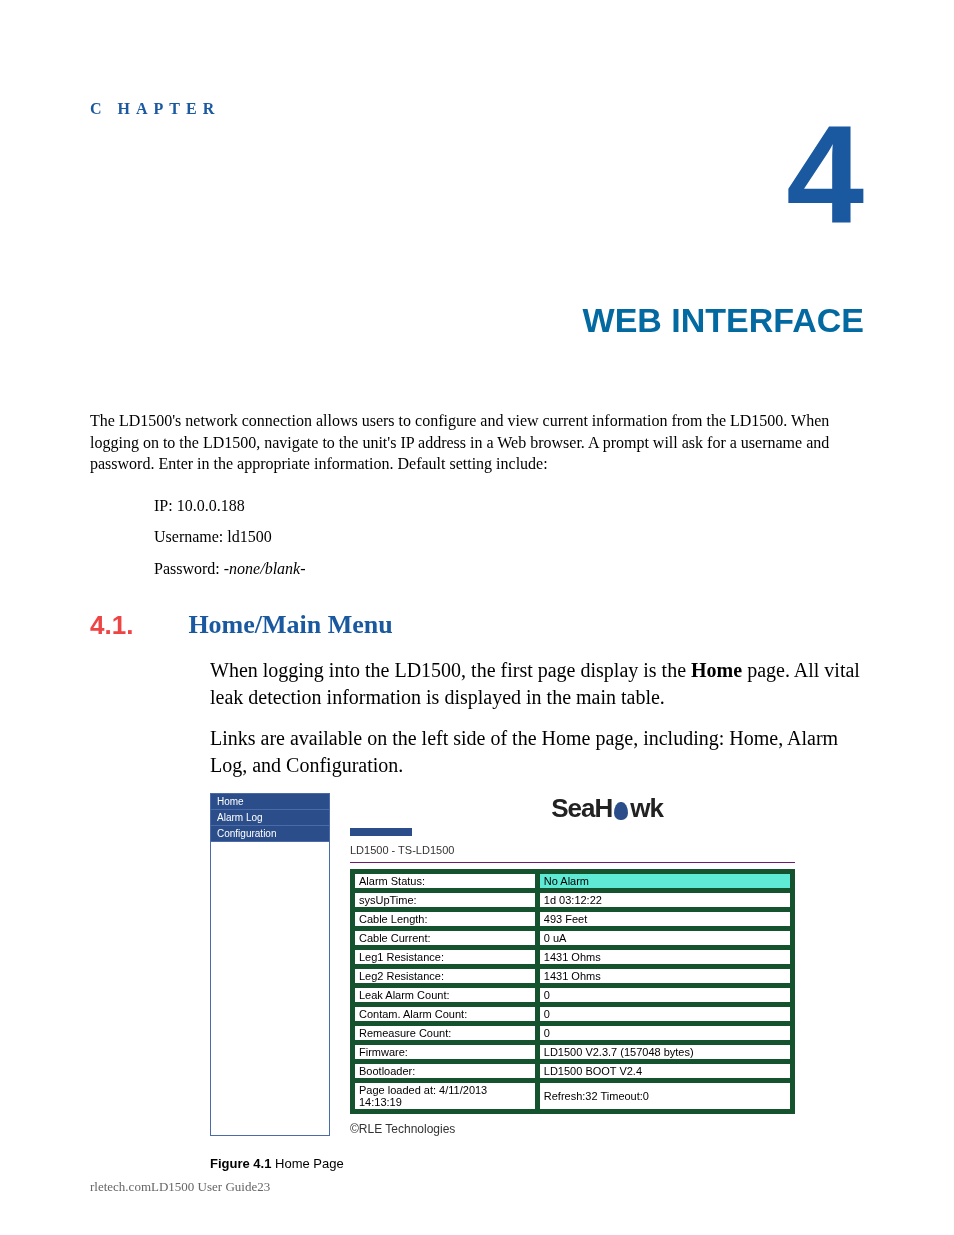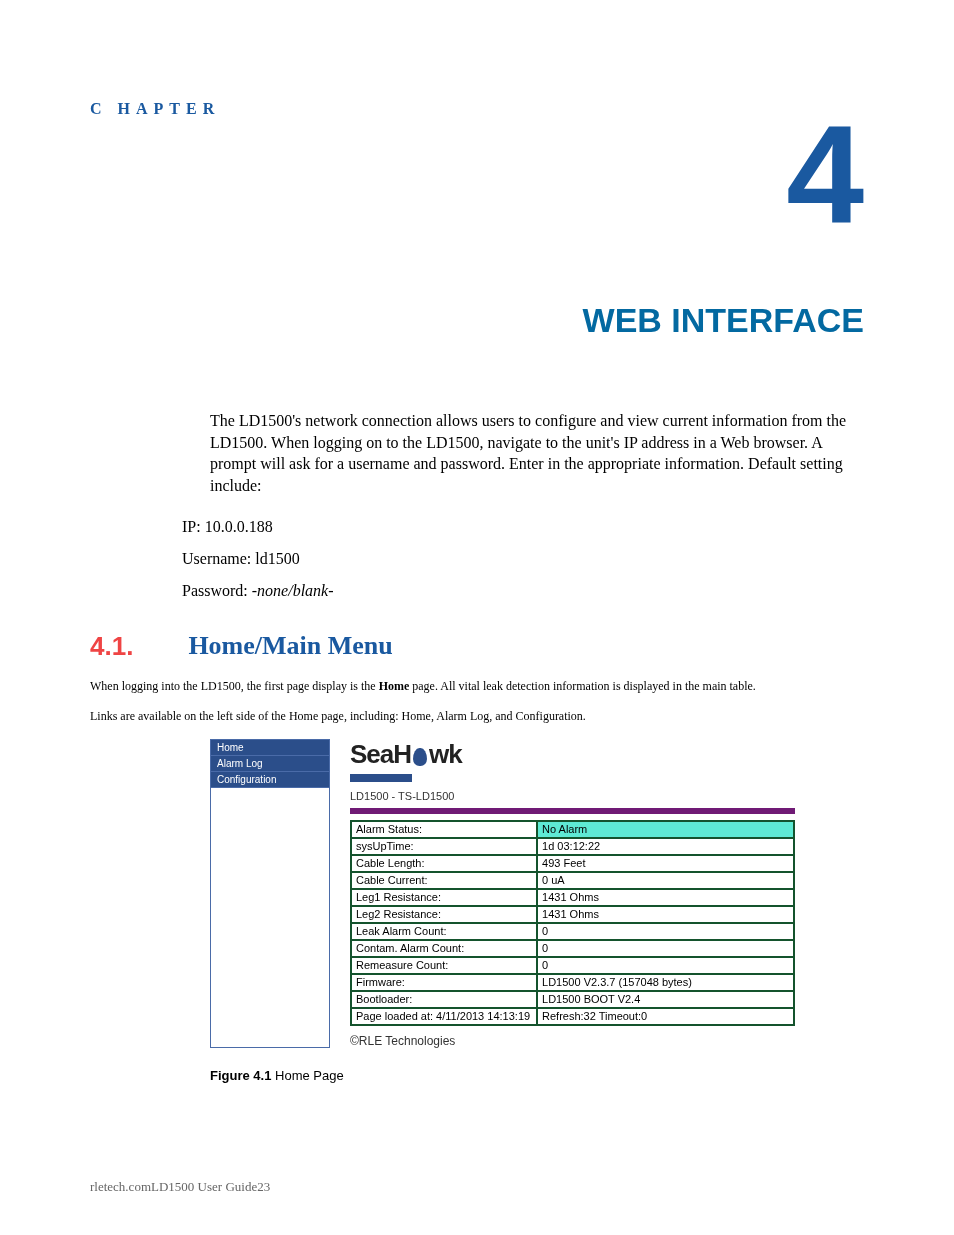--- a/index.html
+++ b/index.html
@@ -36,27 +36,26 @@
     text-align: right;
     font-family: Arial, Helvetica, sans-serif;
     font-variant: small-caps;
     font-size: 34px;
     font-weight: bold;
     color: #0369a1;
     margin-top: 60px;
     margin-bottom: 70px;
   }
   .intro-para {
-    margin-left: 120px;
     font-size: 16px;
     line-height: 1.35;
     margin-bottom: 20px;
   }
   .defaults {
-    margin-left: 92px;
+    margin-left: 64px;
     font-size: 16px;
     line-height: 1.35;
   }
   .defaults p { margin-bottom: 10px; }
   .section-head {
     display: flex;
     gap: 55px;
     margin-top: 30px;
     margin-bottom: 16px;
   }
@@ -66,21 +65,22 @@
     font-weight: bold;
     color: #ef4444;
   }
   .section-title {
     font-family: Liberation Serif, serif;
     font-size: 26px;
     font-weight: bold;
     color: #1a59a0;
   }
   .body-para {
-    font-size: 12px;
+    margin-left: 120px;
+    font-size: 20px;
     line-height: 1.35;
     margin-bottom: 14px;
   }
   .italic { font-style: italic; }
   .bold { font-weight: bold; }
 
   
   .figure-wrap {
     margin-left: 120px;
     margin-top: 4px;
@@ -109,38 +109,39 @@
   .logo-row {
     display: flex;
     align-items: center;
     gap: 2px;
     font-family: Arial, Helvetica, sans-serif;
     font-size: 26px;
     font-weight: bold;
     color: #222;
     letter-spacing: -1px;
     margin-bottom: 4px;
+    justify-content: center;
   }
   .logo-a-drop {
     display: inline-block;
     width: 14px; height: 18px;
     background: #2b4e8a;
     border-radius: 60% 60% 60% 60% / 80% 80% 50% 50%;
     transform: rotate(0deg);
     position: relative;
     top: 3px;
   }
   .blue-bar { height: 8px; background: #2b4e8a; width: 62px; margin-bottom: 8px; }
-  .dev-name { font-size: 11px; color: #333; margin-bottom: 6px; border-bottom: 6px solid #701a75; padding-bottom: 6px; width: 445px; }
+  .dev-name { font-size: 11px; color: #333; margin-bottom: 6px; border-bottom: 1px solid #701a75; padding-bottom: 6px; width: 445px; }
   table.status {
     border-collapse: collapse;
     width: 445px;
   }
   table.status td {
-    border: 2px solid #14532d;
+    border: 5px solid #14532d;
     padding: 1px 4px;
     font-size: 11px;
     height: 17px;
   }
   table.status td:first-child { width: 42%; }
   .noalarm { background: #5eead4; }
   .copyright { font-size: 12px; color: #333; margin-top: 8px; }
   .fig-caption {
     margin-top: 20px;
     font-family: Arial, Helvetica, sans-serif;

